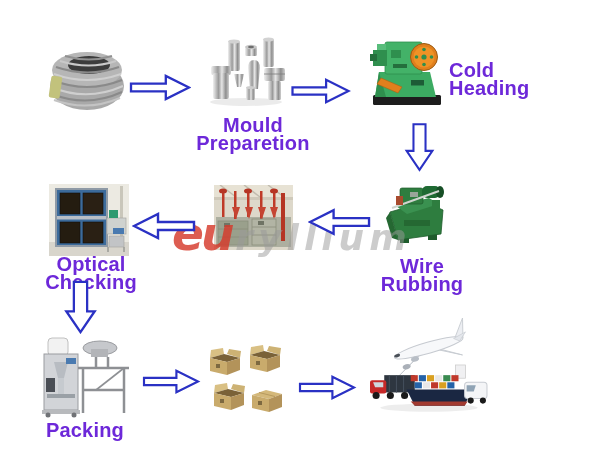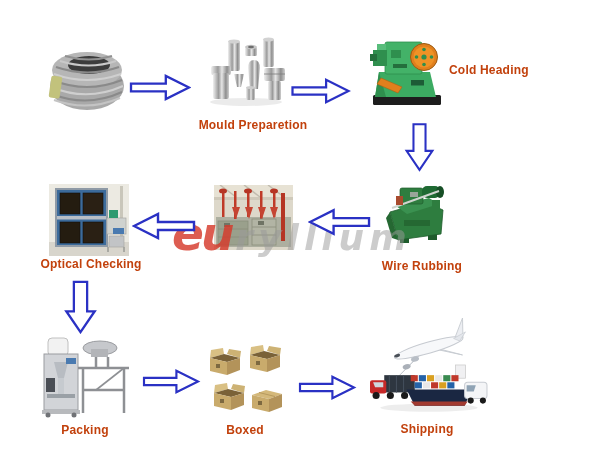--- a/index.html
+++ b/index.html
@@ -1,20 +1,20 @@
 <!DOCTYPE html>
 <html><head>
 <meta charset="utf-8">
 <style>
   html,body{margin:0;padding:0;background:#ffffff;}
   #canvas{position:relative;width:600px;height:465px;background:#ffffff;overflow:hidden;
           font-family:"Liberation Sans",sans-serif;}
   .node{position:absolute;}
   .node svg{display:block;width:100%;height:100%;}
-  .step-label{position:absolute;font-weight:bold;font-size:12px;color:#c2410c;
+  .step-label{position:absolute;font-weight:bold;font-size:20px;color:#6d28d9;
               text-align:center;line-height:18px;letter-spacing:0.2px;}
   .arrow{position:absolute;z-index:3;}
   .arrow svg{display:block;width:100%;height:100%;}
   #watermark{position:absolute;left:172px;top:206px;z-index:2;white-space:nowrap;
              font-style:italic;font-weight:bold;pointer-events:none;
              font-family:"DejaVu Sans",sans-serif;}
   .wm-prefix{font-size:47px;color:#d63a2b;opacity:0.82;letter-spacing:-3px;margin-top:23px;}
   .wm-body{font-size:36px;color:#9a9a9a;opacity:0.5;letter-spacing:5px;margin-left:4px;}
   .img{z-index:1;}
 </style>
@@ -267,21 +267,20 @@
       </g>
       <g transform="translate(46,42)">
         <polygon points="0,10 14,5 30,9 17,14" fill="#d4b87a"></polygon>
         <line x1="7" y1="7.5" x2="23" y2="11.5" stroke="#b79a5e" stroke-width="1"></line>
         <polygon points="0,10 17,14 17,27 0,23" fill="#c9ab6c"></polygon>
         <polygon points="17,14 30,9 30,22 17,27" fill="#b3935a"></polygon>
         <rect x="6" y="16" width="4" height="4" fill="#55452a" opacity="0.65"></rect>
       </g>
     </svg>
   </div>
-  <div class="step-label" style="left:194px;top:421px;width:102px;">Boxed</div>
 
   <div class="arrow" style="left:296px;top:374px;width:62px;height:27px;">
     <svg viewBox="0 0 64 30">
       <polygon points="2,11 38,11 38,3 62,15 38,27 38,19 2,19" fill="#ffffff" stroke="#2a31c4" stroke-width="2.4"></polygon>
     </svg>
   </div>
 
   <div class="node img" style="left:370px;top:318px;width:118px;height:97px;">
     <svg viewBox="0 0 116 95">
       <ellipse cx="58" cy="88" rx="48" ry="4" fill="rgba(0,0,0,0.07)"></ellipse>
@@ -329,19 +328,18 @@
       </g>
 
       <g>
         <rect x="93" y="63" width="22" height="16" rx="3" fill="#f4f5f7" stroke="#c8ccd2" stroke-width="1"></rect>
         <polygon points="95,66 104,66 102,72 95,72" fill="#8fa3b5"></polygon>
         <circle cx="99" cy="81" r="3" fill="#1a1a1a"></circle>
         <circle cx="111" cy="81" r="3" fill="#1a1a1a"></circle>
       </g>
     </svg>
   </div>
-  <div class="step-label" style="left:375px;top:420px;width:104px;">Shipping</div>
 
   <div id="watermark">
     <span class="wm-prefix">eu</span><span class="wm-body">ryllium</span>
   </div>
 
 </div>
 
 </body></html>

